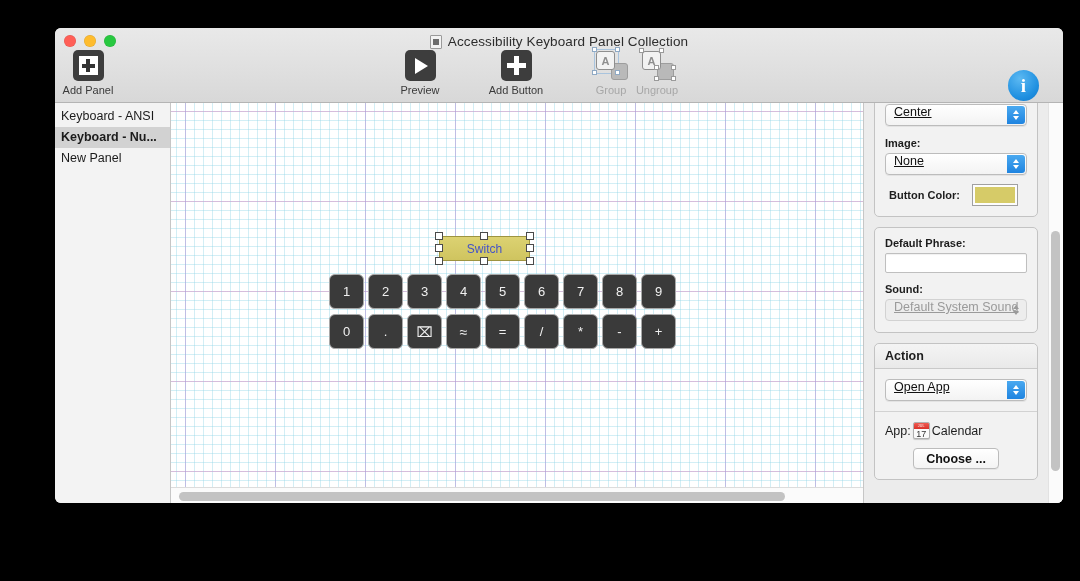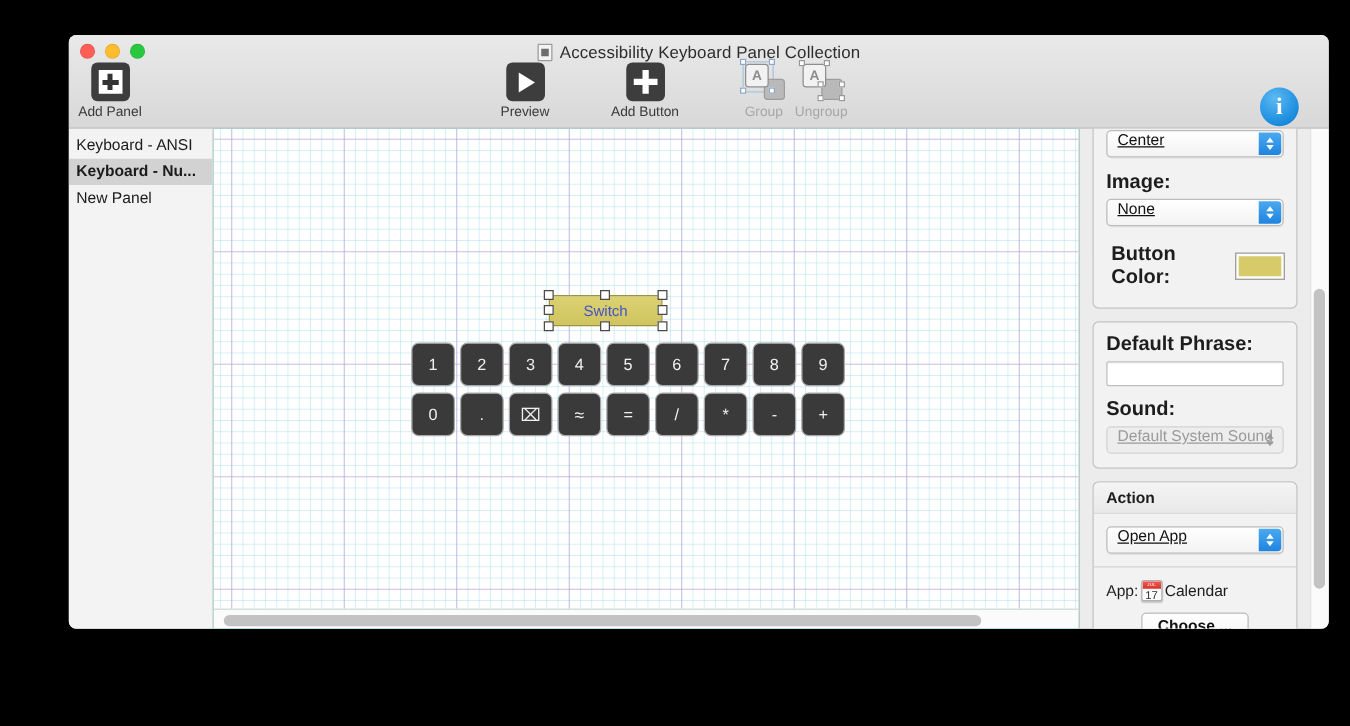--- a/index.html
+++ b/index.html
@@ -145,21 +145,21 @@
   .side-item {
     height: 21px; line-height: 21px;
     padding: 0 6px; font-size: 12.5px; color: #1b1b1b;
     white-space: nowrap; overflow: hidden;
   }
   .side-item.selected { background: #d2d2d2; font-weight: 600; }
 
   
   #canvas-area {
     flex: 1 1 auto; position: relative; min-width: 0;
-    background: #5eead4;
+    background: #0369a1;
     overflow: hidden;
   }
   #grid {
     position: absolute; left: 0; top: 0; right: 0; bottom: 16px;
     background-color: #ffffff;
     background-image:
       linear-gradient(to right,  rgba(176,150,216,.55) 1px, transparent 1px),
       linear-gradient(to bottom, rgba(216,150,200,.55) 1px, transparent 1px),
       linear-gradient(to right,  rgba(150,215,232,.42) 1px, transparent 1px),
       linear-gradient(to bottom, rgba(150,215,232,.42) 1px, transparent 1px);
@@ -215,21 +215,21 @@
   #insp-scroll { position: absolute; left: 0; top: 0; right: 15px; bottom: 0; padding: 0 10px; }
 
   .insp-box {
     background: #f2f2f2;
     border: 1px solid #c3c3c3;
     border-radius: 5px;
     margin-bottom: 10px;
   }
   .insp-pad { padding: 9px 10px 11px 10px; }
 
-  .field-label { font-size: 16px; color: #1d1d1d; font-weight: 700; margin-bottom: 4px; }
+  .field-label { font-size: 11px; color: #1d1d1d; font-weight: 700; margin-bottom: 4px; }
 
   .popup {
     position: relative;
     height: 22px;
     background: linear-gradient(to bottom, #ffffff 0%, #f3f3f3 100%);
     border: 1px solid #bcbcbc;
     border-radius: 4px;
     display: flex; align-items: flex-start;
     padding-left: 8px;
     font-size: 12.5px; color: #111;

